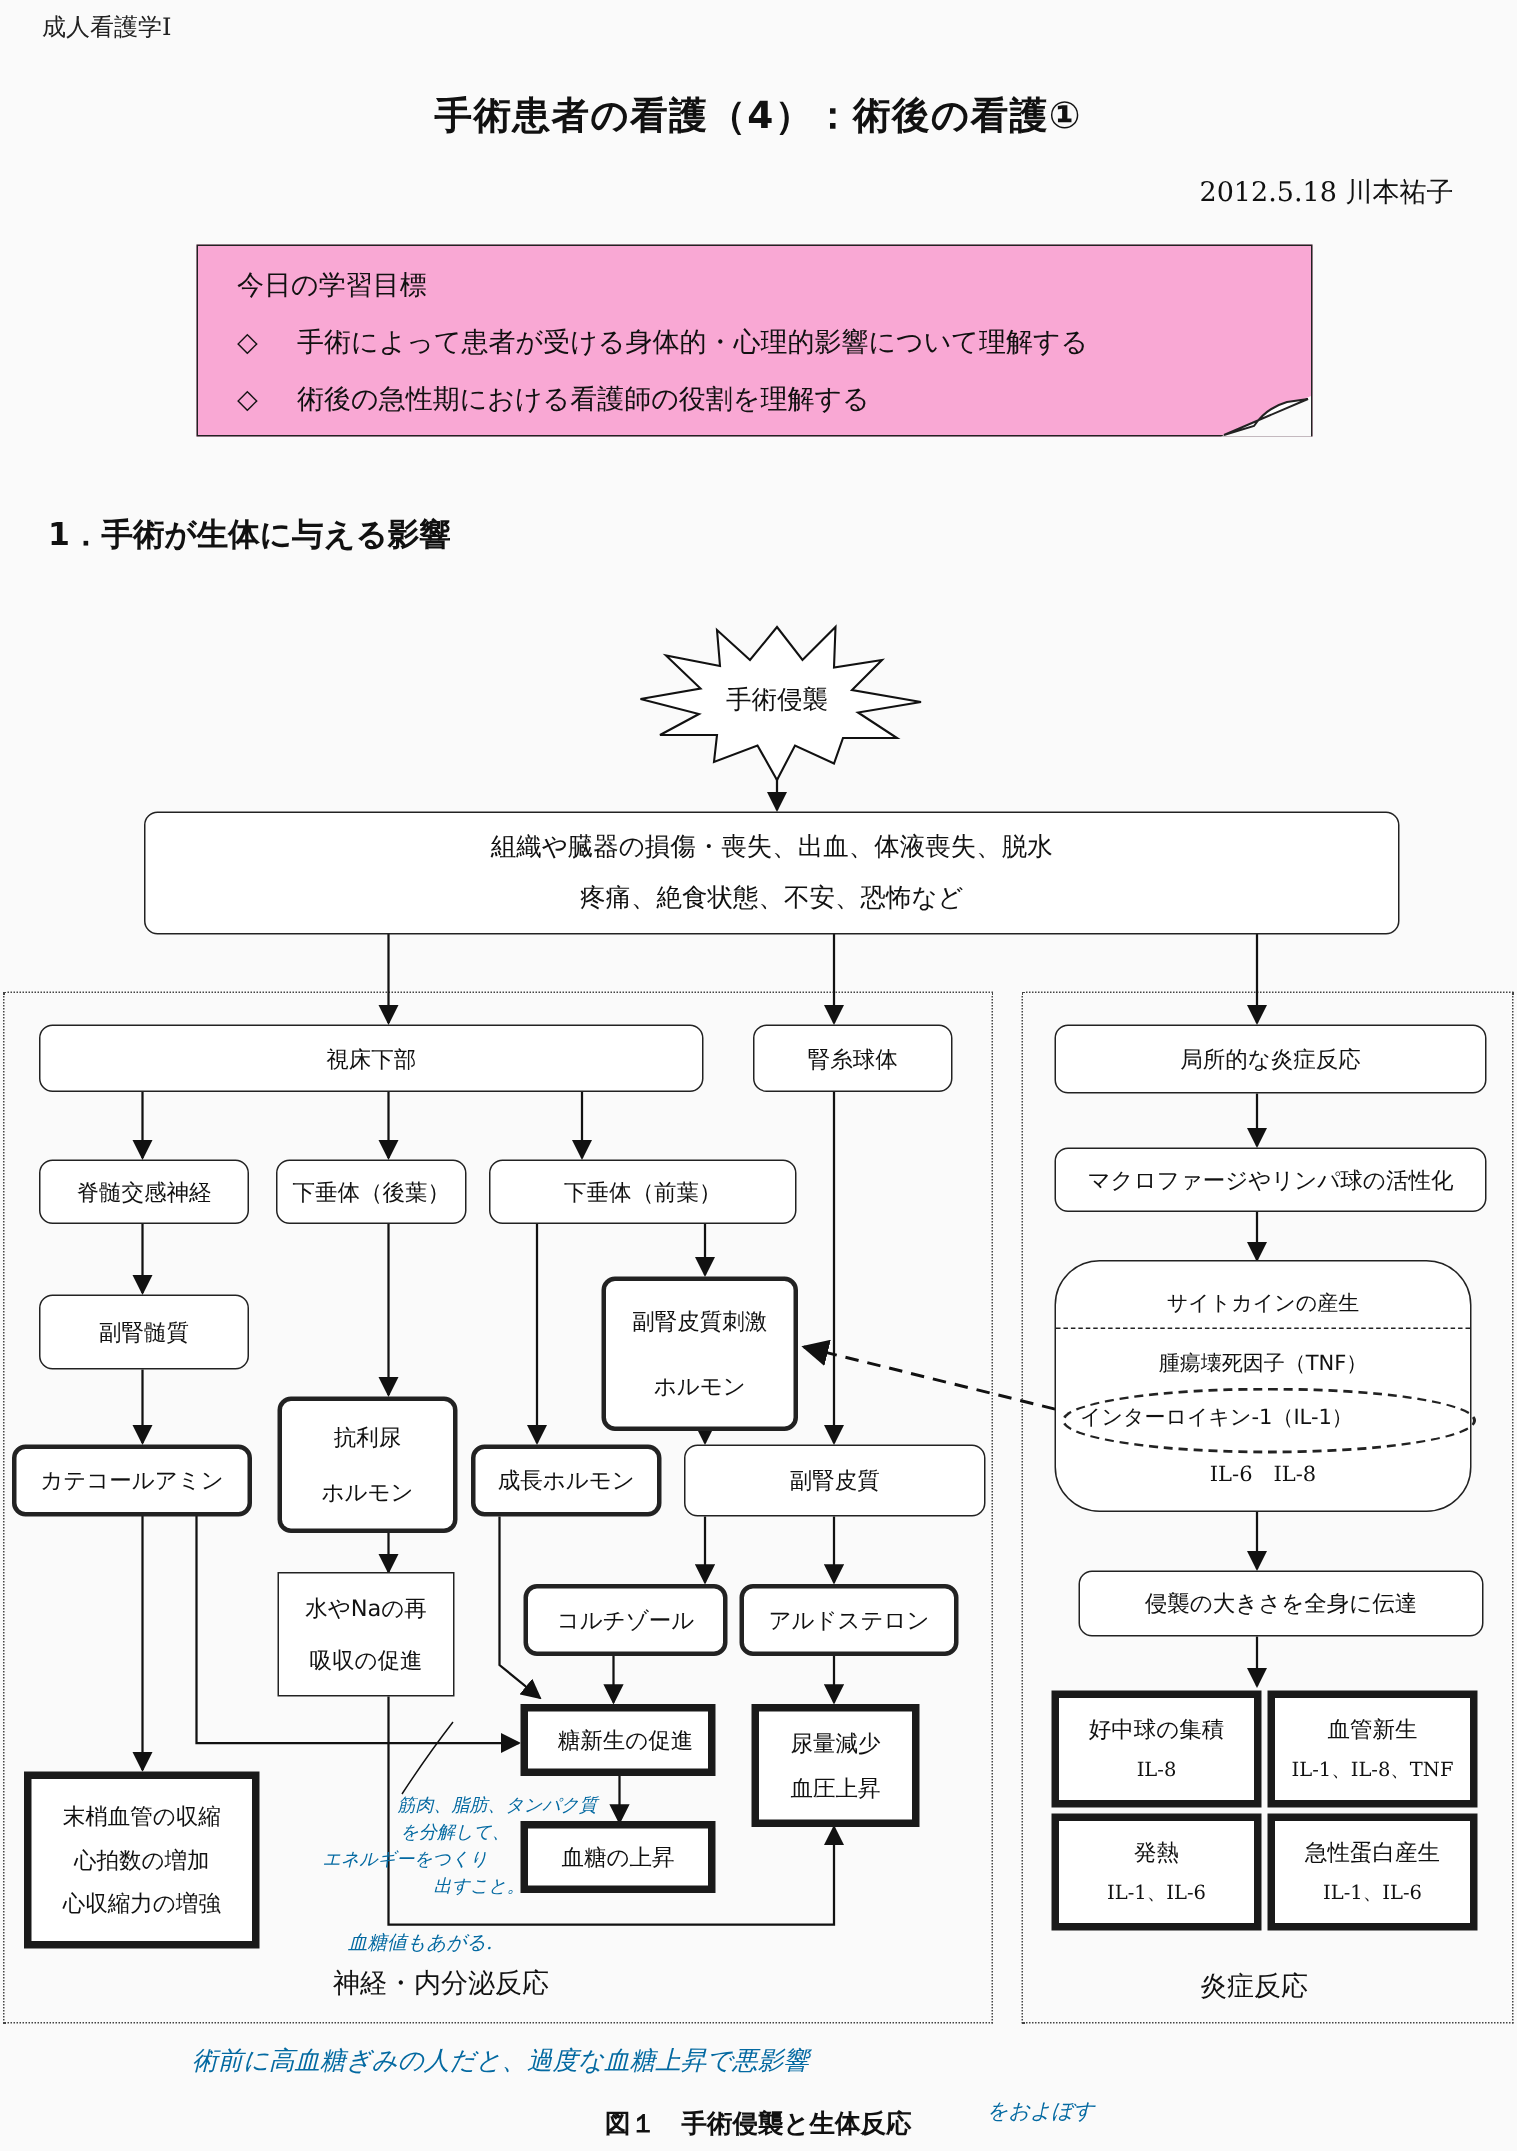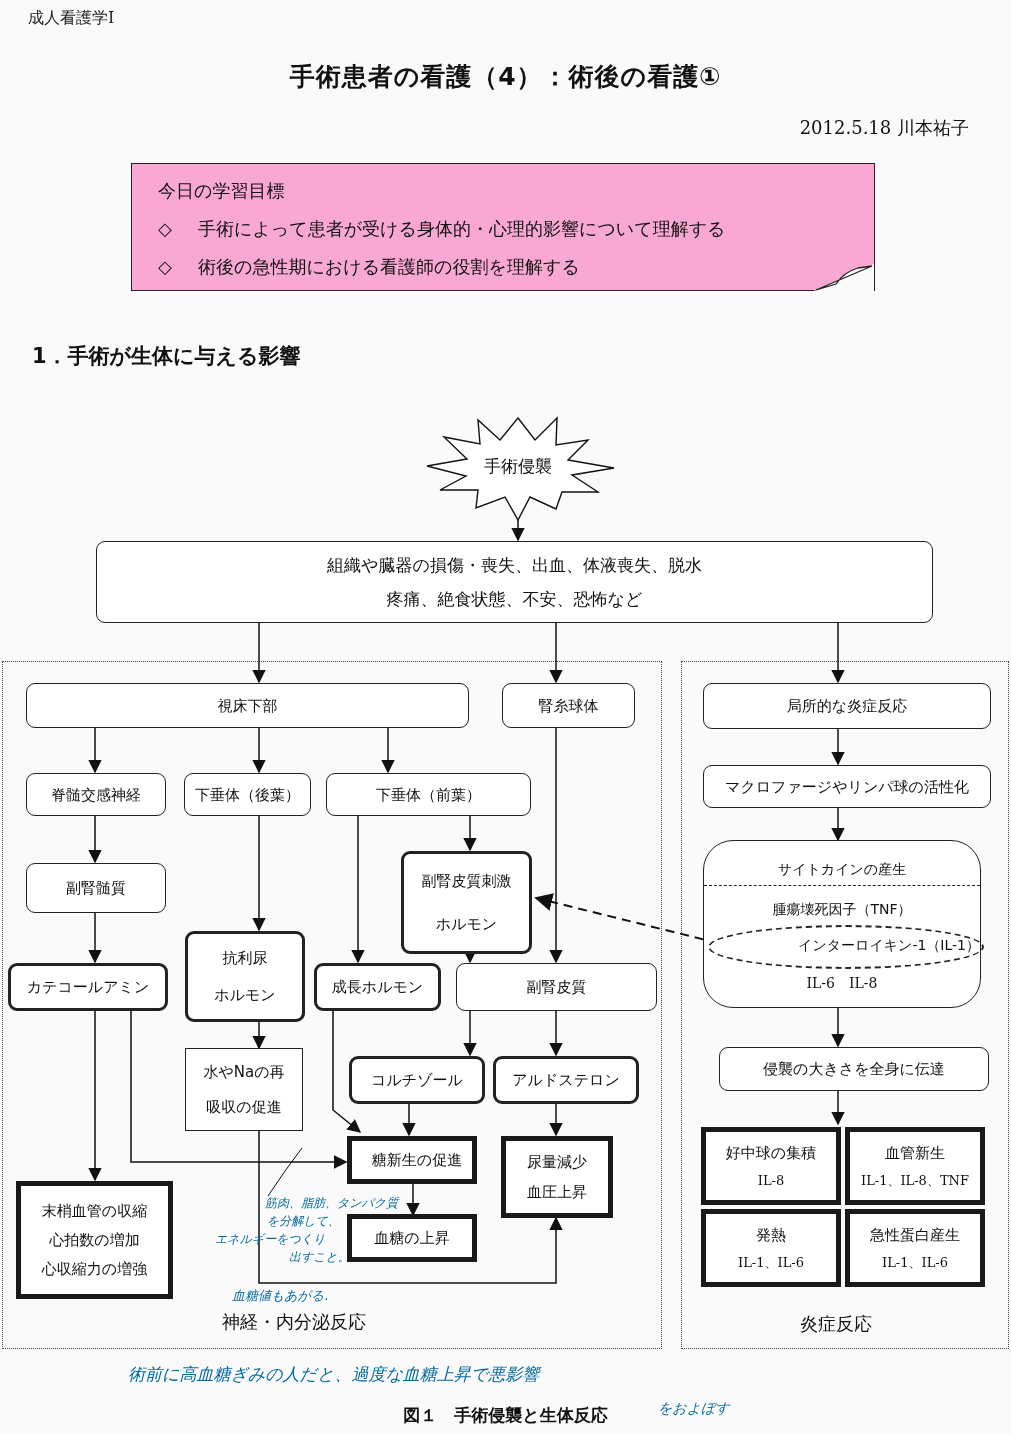--- a/index.html
+++ b/index.html
@@ -183,21 +183,21 @@
 <div class="panel-label" style="left:222px; top:1310px;">神経・内分泌反応</div>
 
 <div class="box" style="left:703px; top:683px; width:288px; height:46px;">局所的な炎症反応</div>
 <div class="box" style="left:703px; top:765px; width:288px; height:43px;">マクロファージやリンパ球の活性化</div>
 
 <div class="box" style="left:703px; top:840px; width:278px; height:168px; border-radius:30px; display:block; font-size:14px;">
   <div style="position:absolute; top:20px; left:0; right:0; text-align:center;">サイトカインの産生</div>
   <div class="cyto-sep" style="top:44px;"></div>
   <div style="position:absolute; top:60px; left:0; right:0; text-align:center;">腫瘍壊死因子（TNF）</div>
   <div style="position:absolute; top:84px; left:4px; right:-4px; height:40px; border:2px dashed #222; border-radius:50%;"></div>
-  <div style="position:absolute; top:96px; left:16px; right:0; text-align:right;">インターロイキン-1（IL-1）</div>
+  <div style="position:absolute; top:96px; left:16px; right:0; text-align:left;">インターロイキン-1（IL-1）</div>
   <div style="position:absolute; top:134px; left:0; right:0; text-align:center; font-family:'DejaVu Serif','Liberation Serif',serif;">IL-6　IL-8</div>
 </div>
 
 <div class="box" style="left:719px; top:1047px; width:270px; height:44px;">侵襲の大きさを全身に伝達</div>
 
 <div class="box heavy col" style="left:701px; top:1127px; width:140px; height:78px;">
   <span>好中球の集積</span>
   <span style="font-family:'DejaVu Serif','Liberation Serif',serif; font-size:13px;">IL-8</span>
 </div>
 <div class="box heavy col" style="left:845px; top:1127px; width:140px; height:78px;">

